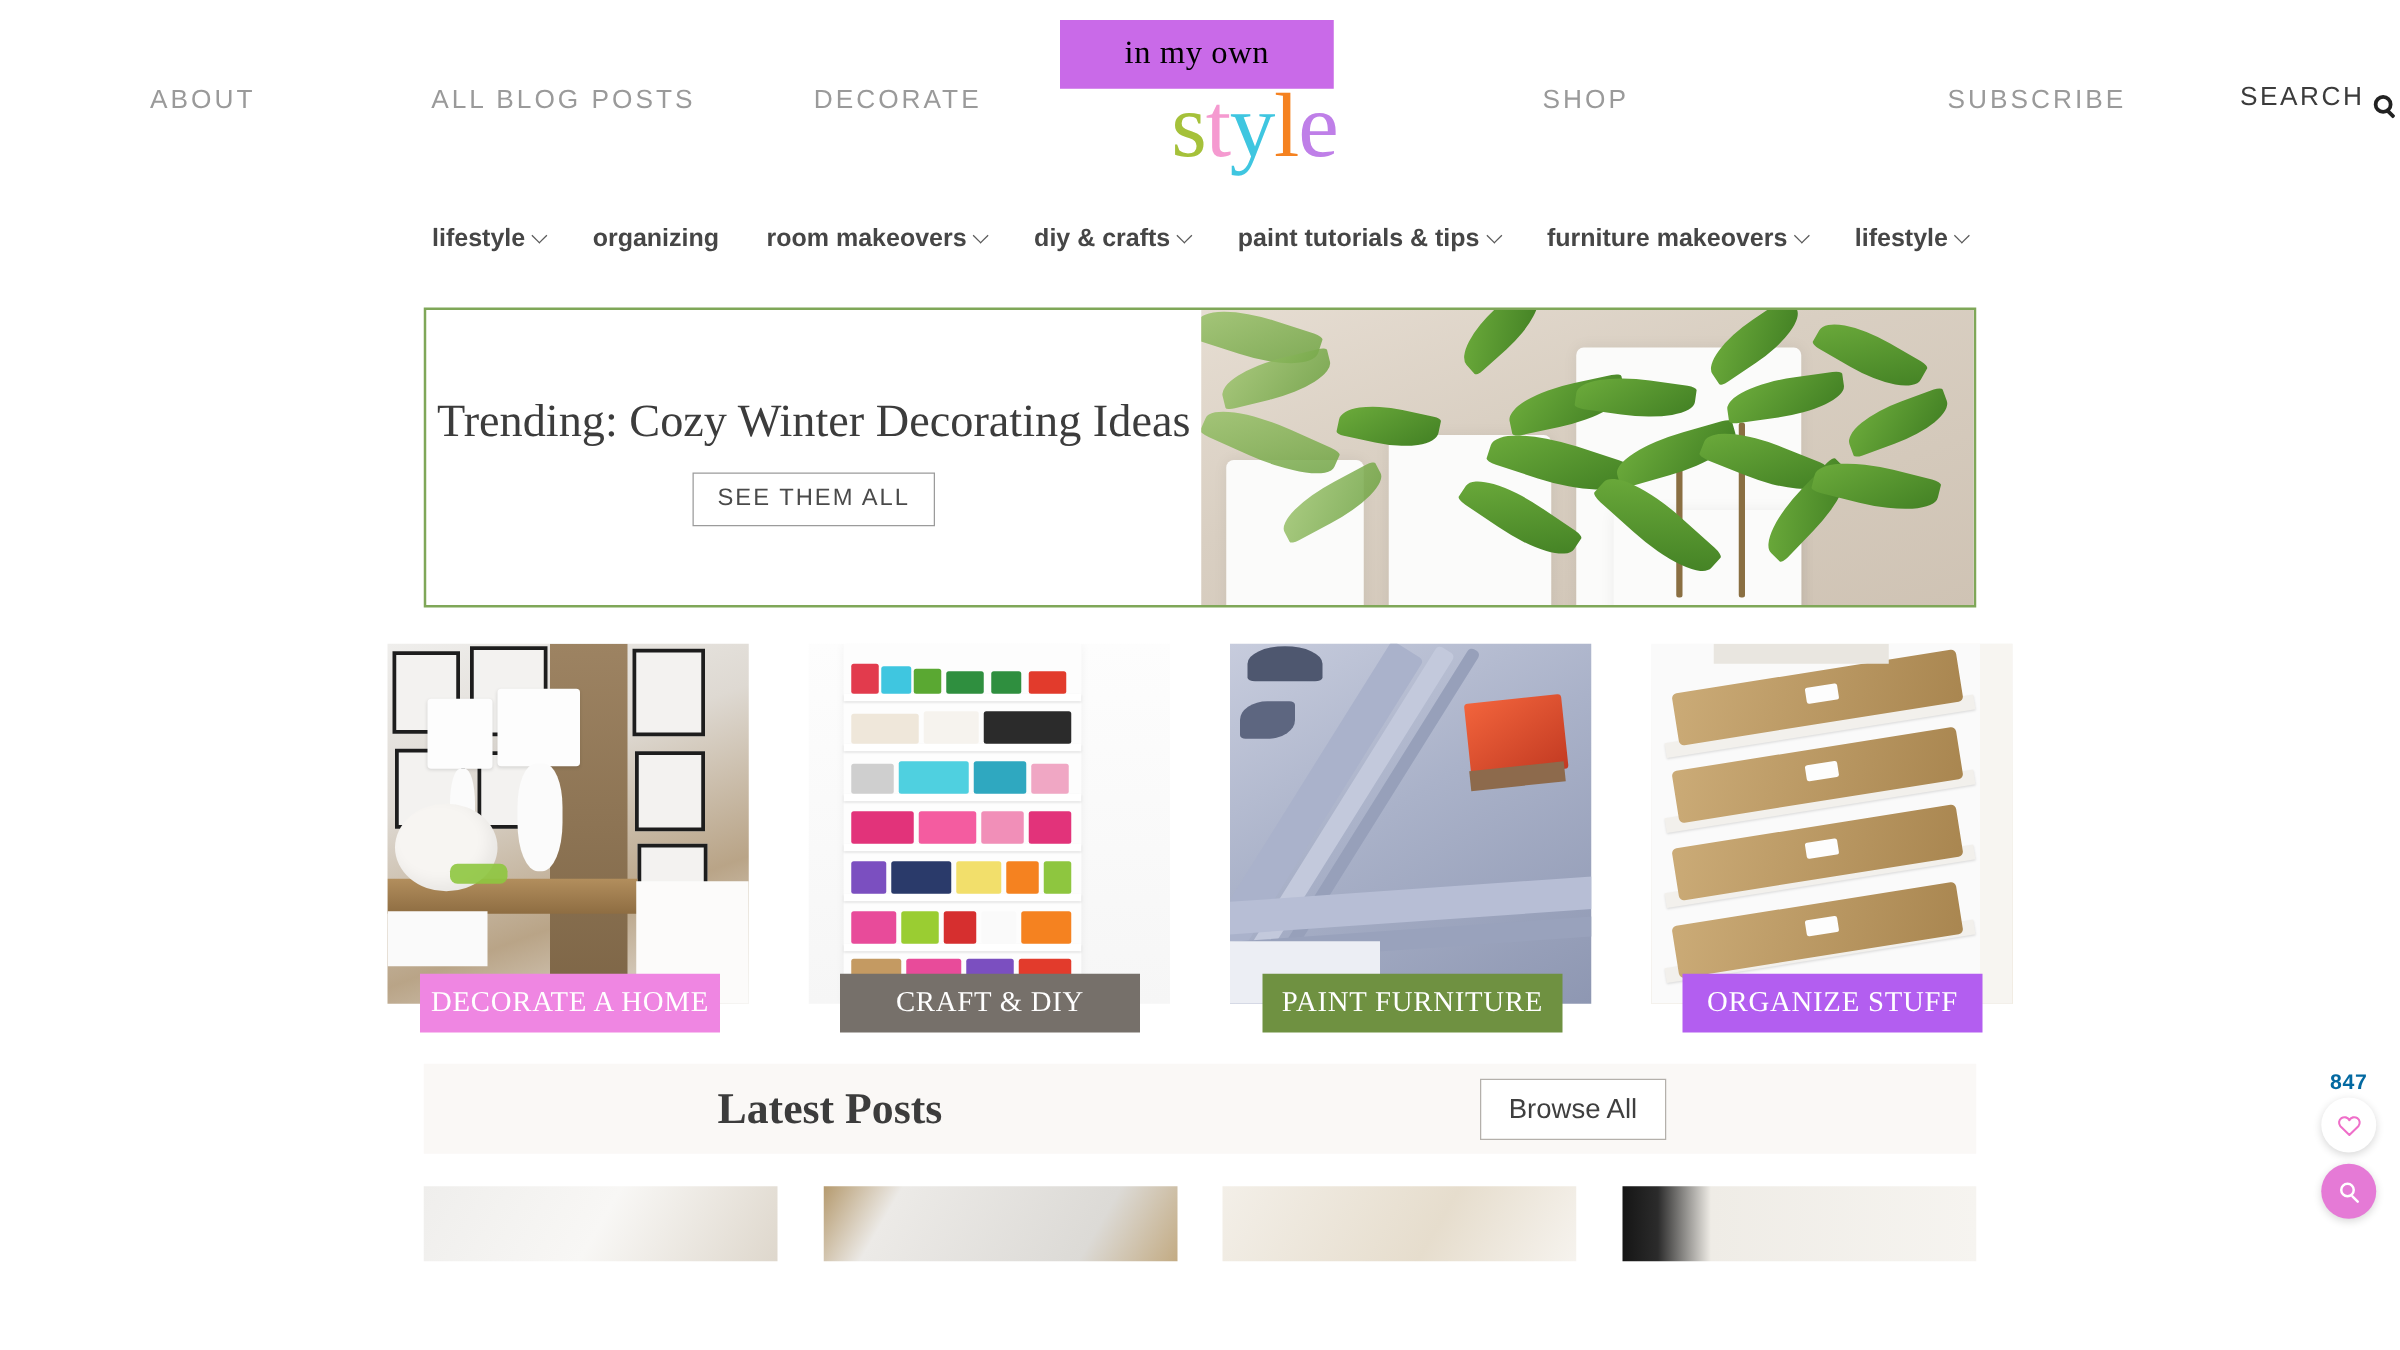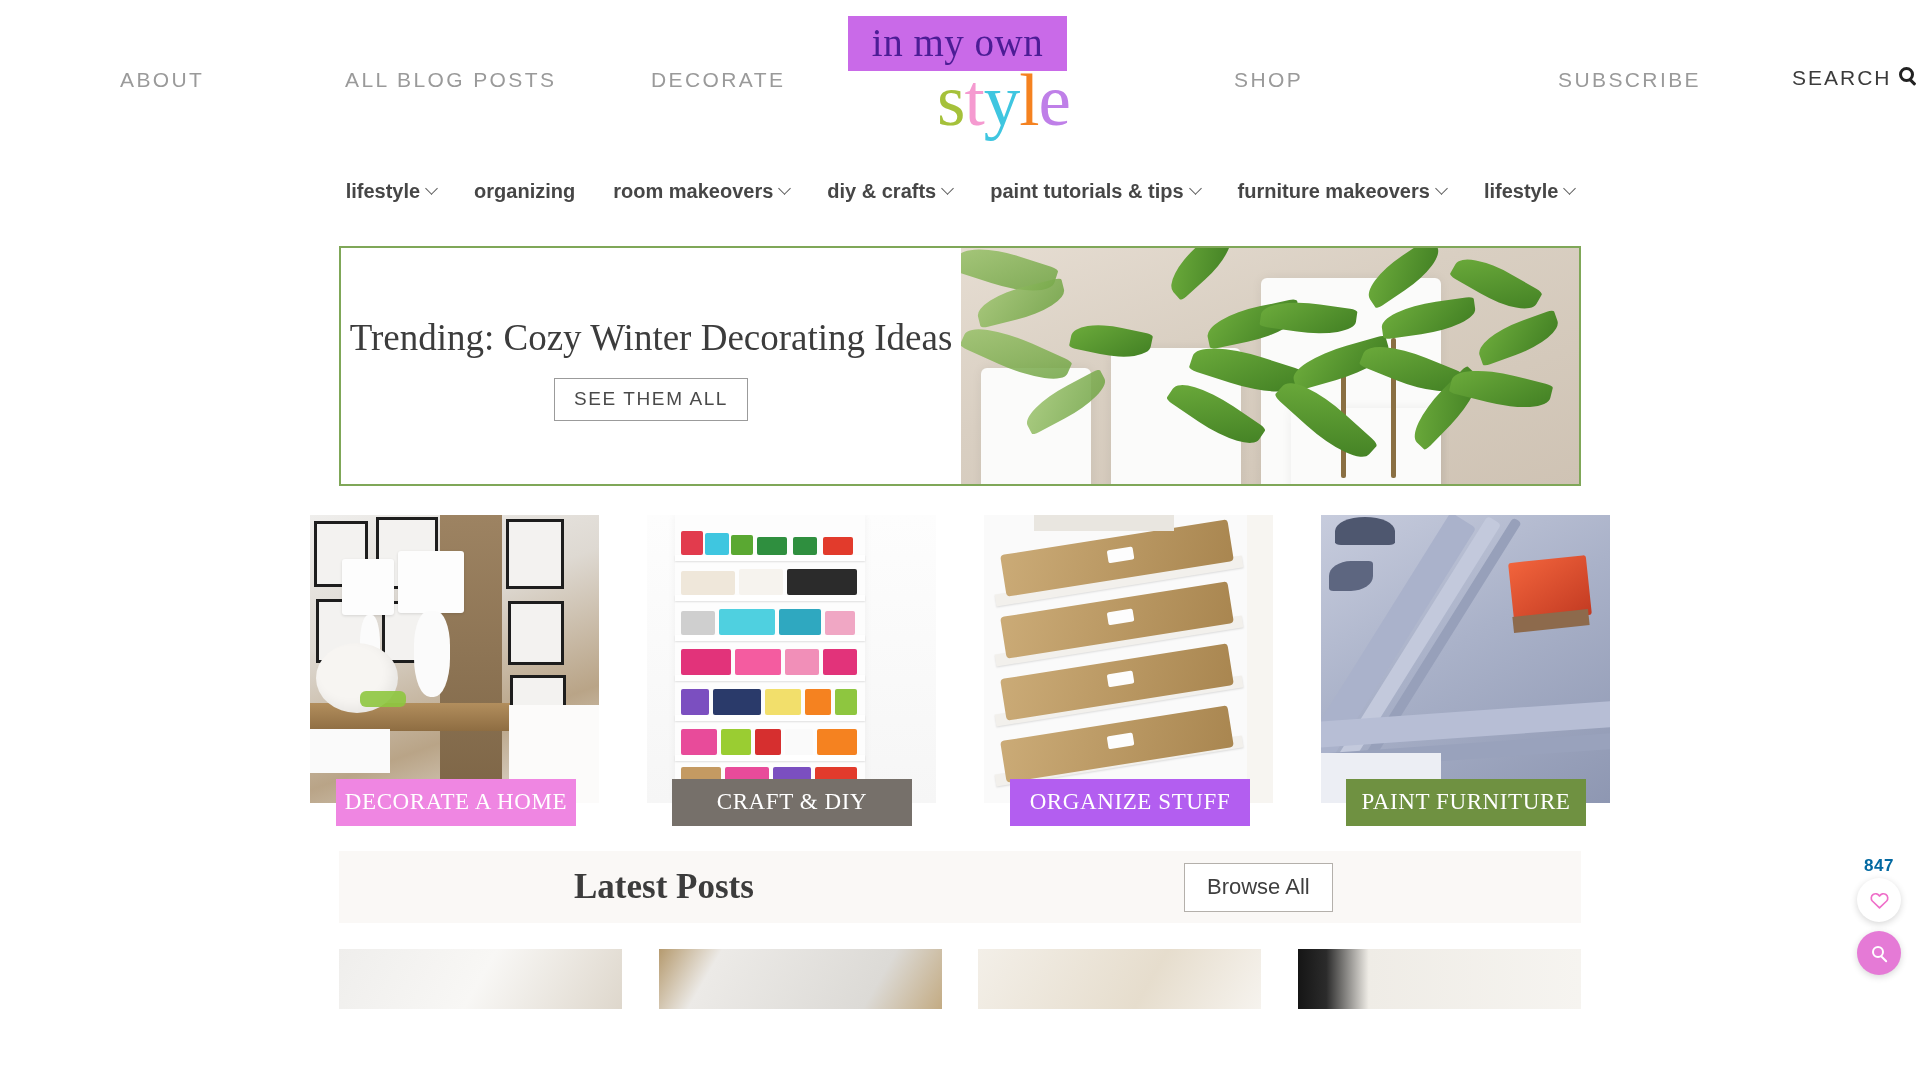--- a/index.html
+++ b/index.html
@@ -27,21 +27,21 @@
     font-weight: 300;
     white-space: nowrap;
     cursor: pointer;
     font-family: "Liberation Sans", sans-serif;
   }
   .search-wrap {
     position: absolute;
     top: 66px;
     left: 1792px;
     display: flex;
-    align-items: flex-start;
+    align-items: flex-end;
     gap: 7px;
     cursor: pointer;
   }
   .search-wrap .lbl {
     font-size: 21px;
     letter-spacing: 2px;
     color: #3b3b3b;
   }
   .mag {
     display: inline-block;
@@ -73,22 +73,22 @@
     background: #c96ae8;
     width: 219px;
     height: 55px;
     display: flex;
     align-items: center;
     justify-content: center;
     padding-bottom: 3px;
   }
   .logo-top span {
     font-family: "Liberation Serif", serif;
-    color: #4c1d95;
-    font-size: 39px;
+    color: #000000;
+    font-size: 26px;
     line-height: 1;
     letter-spacing: 0.5px;
   }
   .logo-bottom {
     font-family: "Liberation Serif", serif;
     font-size: 73px;
     line-height: 0.98;
     margin-top: -6px;
     text-align: right;
     white-space: nowrap;
@@ -481,52 +481,52 @@
       <div class="spool" style="left:170px;top:214px;width:40px; height:26px; background:#f58220;"></div>
       <div class="spool" style="left:34px; top:252px;width:40px; height:32px; background:#c49a62;"></div>
       <div class="spool" style="left:78px; top:252px;width:44px; height:32px; background:#e84b9a;"></div>
       <div class="spool" style="left:126px;top:252px;width:38px; height:32px; background:#7b4fc0;"></div>
       <div class="spool" style="left:168px;top:252px;width:42px; height:32px; background:#e23b2c;"></div>
     </div>
     <div class="card-label" style="background: rgb(118, 112, 106);">CRAFT &amp; DIY</div>
   </div>
 
   <div class="card">
+    <div class="card-img img-paint">
+      <div class="moulding" style="left:40px; top:-20px; width:30px; height:330px; transform:rotate(32deg);background:#aab2cb;"></div>
+      <div class="moulding" style="left:78px; top:-20px; width:16px; height:330px; transform:rotate(32deg);background:#c3c9dc;"></div>
+      <div class="moulding" style="left:104px;top:-20px; width:10px; height:330px; transform:rotate(32deg);background:#97a0ba;"></div>
+      <div class="moulding" style="left:-10px;top:196px; width:320px;height:26px; transform:rotate(-4deg);background:#b7bed5;"></div>
+      <div class="moulding" style="left:-10px;top:228px; width:320px;height:16px; transform:rotate(-4deg);background:#99a2bc;"></div>
+      <div style="position:absolute;left:8px;top:46px;width:44px;height:30px;background:#5d6680;border-radius:50% 10% 50% 10%;"></div>
+      <div style="position:absolute;left:14px;top:2px;width:60px;height:28px;background:#4e576f;border-radius:50% 50% 10% 10%;"></div>
+      <div class="sandblock" style="left:190px; top:44px; width:78px; height:60px; transform:rotate(-6deg);"></div>
+      <div style="position:absolute;left:192px;top:98px;width:76px;height:16px;background:#8d6a4c;transform:rotate(-6deg);"></div>
+      <div style="position:absolute;left:0;top:238px;width:120px;height:50px;background:#eceef4;"></div>
+    </div>
+    <div class="card-label" style="background: rgb(111, 145, 65);">PAINT FURNITURE</div>
+  </div>
+
+  <div class="card">
     <div class="card-img img-organize">
       <div style="position:absolute;left:0;top:0;width:289px;height:288px;background:#fafafa;"></div>
       <div class="shelf" style="left:10px;  top:60px;  width:250px; height:12px; transform:rotate(-9deg);background:#f2f0ec;"></div>
       <div class="shelf" style="left:10px;  top:120px; width:250px; height:12px; transform:rotate(-9deg);background:#f2f0ec;"></div>
       <div class="shelf" style="left:10px;  top:180px; width:250px; height:12px; transform:rotate(-9deg);background:#f2f0ec;"></div>
       <div class="shelf" style="left:10px;  top:240px; width:250px; height:12px; transform:rotate(-9deg);background:#f2f0ec;"></div>
       <div class="basket" style="left:18px; top:22px;  width:230px; height:42px; transform:rotate(-9deg);"></div>
       <div class="basket" style="left:18px; top:84px;  width:230px; height:42px; transform:rotate(-9deg);"></div>
       <div class="basket" style="left:18px; top:146px; width:230px; height:42px; transform:rotate(-9deg);"></div>
       <div class="basket" style="left:18px; top:208px; width:230px; height:42px; transform:rotate(-9deg);"></div>
       <div style="position:absolute;left:50px;top:0px;width:140px;height:16px;background:#e9e6e0;"></div>
       <div style="position:absolute;right:0;top:0;width:26px;height:288px;background:#f7f5f1;"></div>
     </div>
     <div class="card-label" style="background: rgb(179, 94, 240);">ORGANIZE STUFF</div>
   </div>
 
-  <div class="card">
-    <div class="card-img img-paint">
-      <div class="moulding" style="left:40px; top:-20px; width:30px; height:330px; transform:rotate(32deg);background:#aab2cb;"></div>
-      <div class="moulding" style="left:78px; top:-20px; width:16px; height:330px; transform:rotate(32deg);background:#c3c9dc;"></div>
-      <div class="moulding" style="left:104px;top:-20px; width:10px; height:330px; transform:rotate(32deg);background:#97a0ba;"></div>
-      <div class="moulding" style="left:-10px;top:196px; width:320px;height:26px; transform:rotate(-4deg);background:#b7bed5;"></div>
-      <div class="moulding" style="left:-10px;top:228px; width:320px;height:16px; transform:rotate(-4deg);background:#99a2bc;"></div>
-      <div style="position:absolute;left:8px;top:46px;width:44px;height:30px;background:#5d6680;border-radius:50% 10% 50% 10%;"></div>
-      <div style="position:absolute;left:14px;top:2px;width:60px;height:28px;background:#4e576f;border-radius:50% 50% 10% 10%;"></div>
-      <div class="sandblock" style="left:190px; top:44px; width:78px; height:60px; transform:rotate(-6deg);"></div>
-      <div style="position:absolute;left:192px;top:98px;width:76px;height:16px;background:#8d6a4c;transform:rotate(-6deg);"></div>
-      <div style="position:absolute;left:0;top:238px;width:120px;height:50px;background:#eceef4;"></div>
-    </div>
-    <div class="card-label" style="background: rgb(111, 145, 65);">PAINT FURNITURE</div>
-  </div>
-
 </section>
 
 <section class="latest">
   <h2 class="latest-title">Latest Posts</h2>
   <button class="browse-btn">Browse All</button>
 </section>
 
 <div class="posts">
   <div class="post-thumb pt1"></div>
   <div class="post-thumb pt2"></div>

